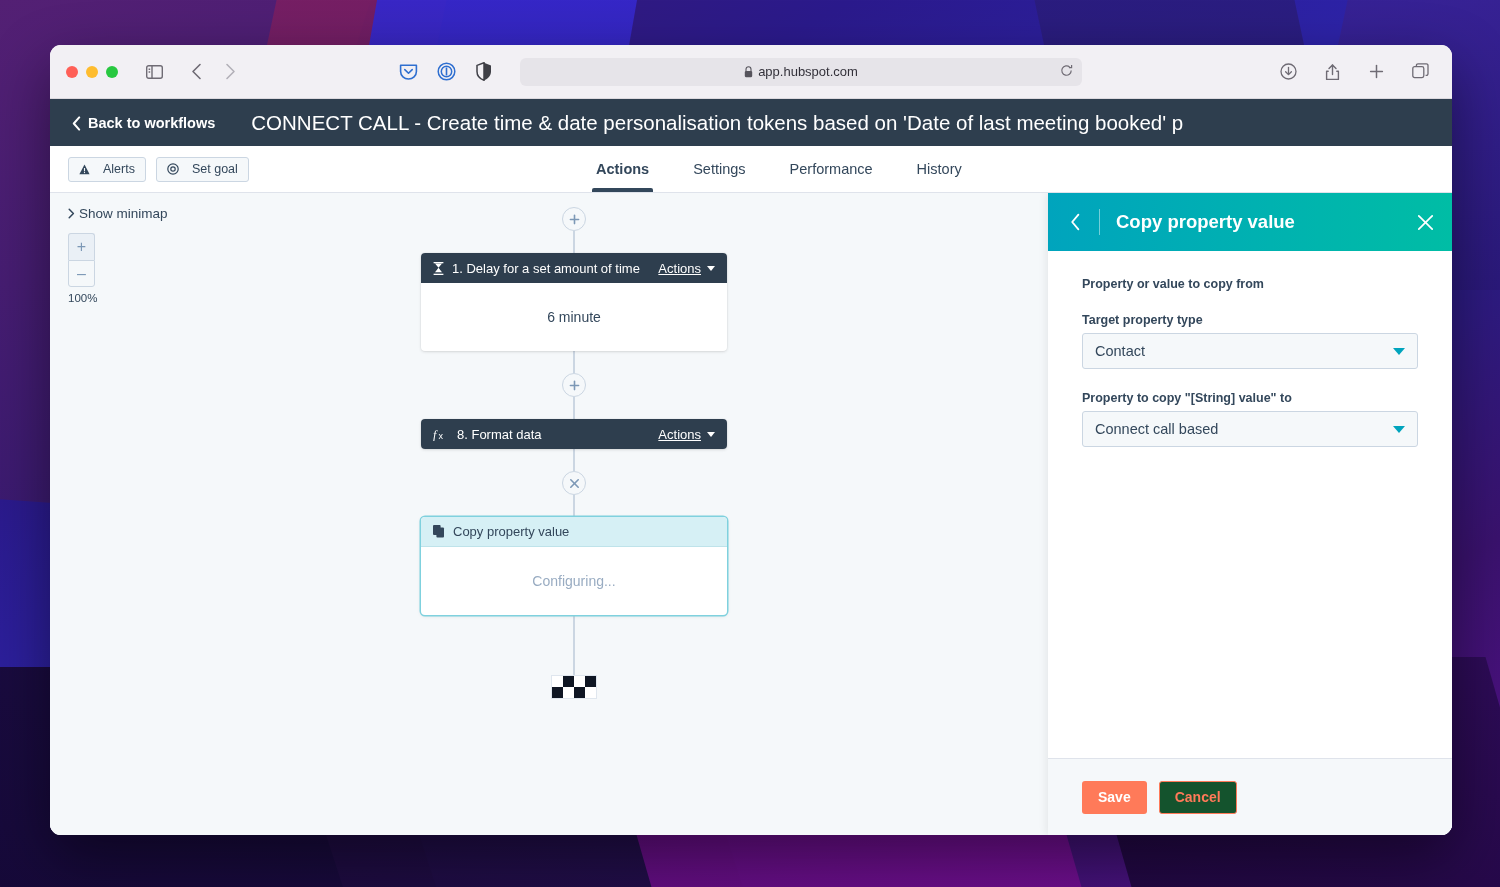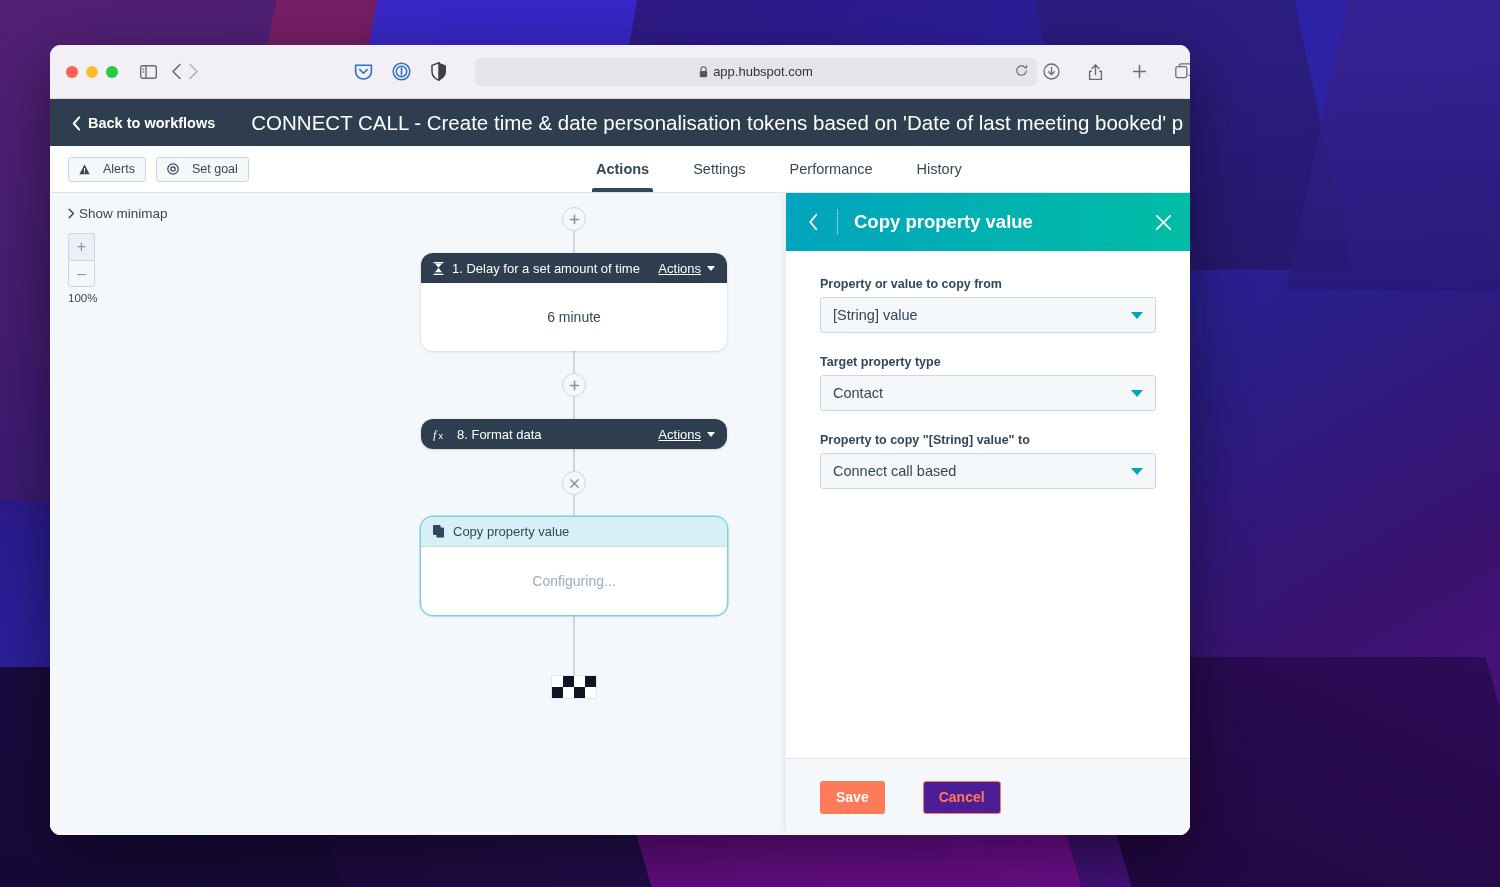--- a/index.html
+++ b/index.html
@@ -35,21 +35,21 @@
   .wp7 { bottom:-140px; left:330px; width:400px; height:360px;
          background: linear-gradient(200deg,#251050,#1b0a3a); transform: skewX(18deg); opacity:.95; }
   .wp8 { bottom:-160px; left:640px; width:430px; height:400px;
          background: linear-gradient(200deg,#7d0f9c,#5a0d78); transform: skewX(16deg); opacity:.95; }
   .wp9 { bottom:-150px; right:-40px; width:420px; height:380px;
          background: linear-gradient(200deg,#2c0b55,#1a0636); transform: skewX(16deg); opacity:.95; }
 
   
   #browser {
     position: absolute; left: 50px; top: 45px;
-    width: 1140px; height: 790px;
+    width: 1402px; height: 790px;
     background: #fff;
     border-radius: 11px;
     box-shadow: 0 22px 60px rgba(0,0,0,.45);
     overflow: hidden;
     display: flex; flex-direction: column;
   }
 
   
   #browser-chrome {
     height: 54px; flex: 0 0 54px;
@@ -168,21 +168,21 @@
   .node {
     width: 24px; height: 24px; border-radius: 50%;
     background: #f5f8fa; border: 1px solid #cbd6e2;
     display: flex; align-items: center; justify-content: center;
     margin: 0 auto; color: #7c98b6; cursor: pointer;
     position: relative; z-index: 2;
   }
 
   .card {
     background: #fff;
-    border-radius: 12px;
+    border-radius: 4px;
     box-shadow: 0 1px 3px rgba(0,0,0,.12), 0 0 0 1px rgba(0,0,0,.02);
     overflow: hidden;
     position: relative; z-index: 2;
   }
   .card-head {
     height: 30px; background: #2e3e4e; color: #fff;
     display: flex; align-items: center; padding: 0 12px;
     font-size: 13px;
   }
   .card-head .ico { margin-right: 8px; display: flex; align-items: center; }
@@ -257,21 +257,21 @@
     padding: 0 34px;
     gap: 12px;
   }
   .btn {
     height: 33px; padding: 0 15px;
     border-radius: 3px; font-size: 14px; font-weight: 600;
     display: inline-flex; align-items: center; justify-content: center;
     cursor: pointer; border: 1px solid transparent;
   }
   .btn-primary { background: #ff7a59; color: #fff; }
-  .btn-secondary { background: #4c1d95; color: #ff7a59; border-color: #ff7a59; margin-left: 26px; }
+  .btn-secondary { background: #14532d; color: #ff7a59; border-color: #ff7a59; }
 </style>
 </head>
 <body>
 
 <div id="desktop">
   <div class="wp-shape wp1"></div>
   <div class="wp-shape wp2"></div>
   <div class="wp-shape wp3"></div>
   <div class="wp-shape wp4"></div>
   <div class="wp-shape wp5"></div>
@@ -548,24 +548,20 @@
               <svg width="17" height="17" viewBox="0 0 17 17" stroke="#fff" stroke-width="1.7" stroke-linecap="round">
                 <line x1="1.8" y1="1.8" x2="15.2" y2="15.2"></line>
                   <line x1="15.2" y1="1.8" x2="1.8" y2="15.2"></line>
               </svg>
             </div>
           </div>
 
           <div id="panel-body">
             <div class="field">
               <div class="field-label">Property or value to copy from</div>
-              <div class="select">
-                <span class="val">[String] value</span>
-                <span class="sel-caret"></span>
-              </div>
             </div>
 
             <div class="field">
               <div class="field-label">Target property type</div>
               <div class="select">
                 <span class="val">Contact</span>
                 <span class="sel-caret"></span>
               </div>
             </div>
 

